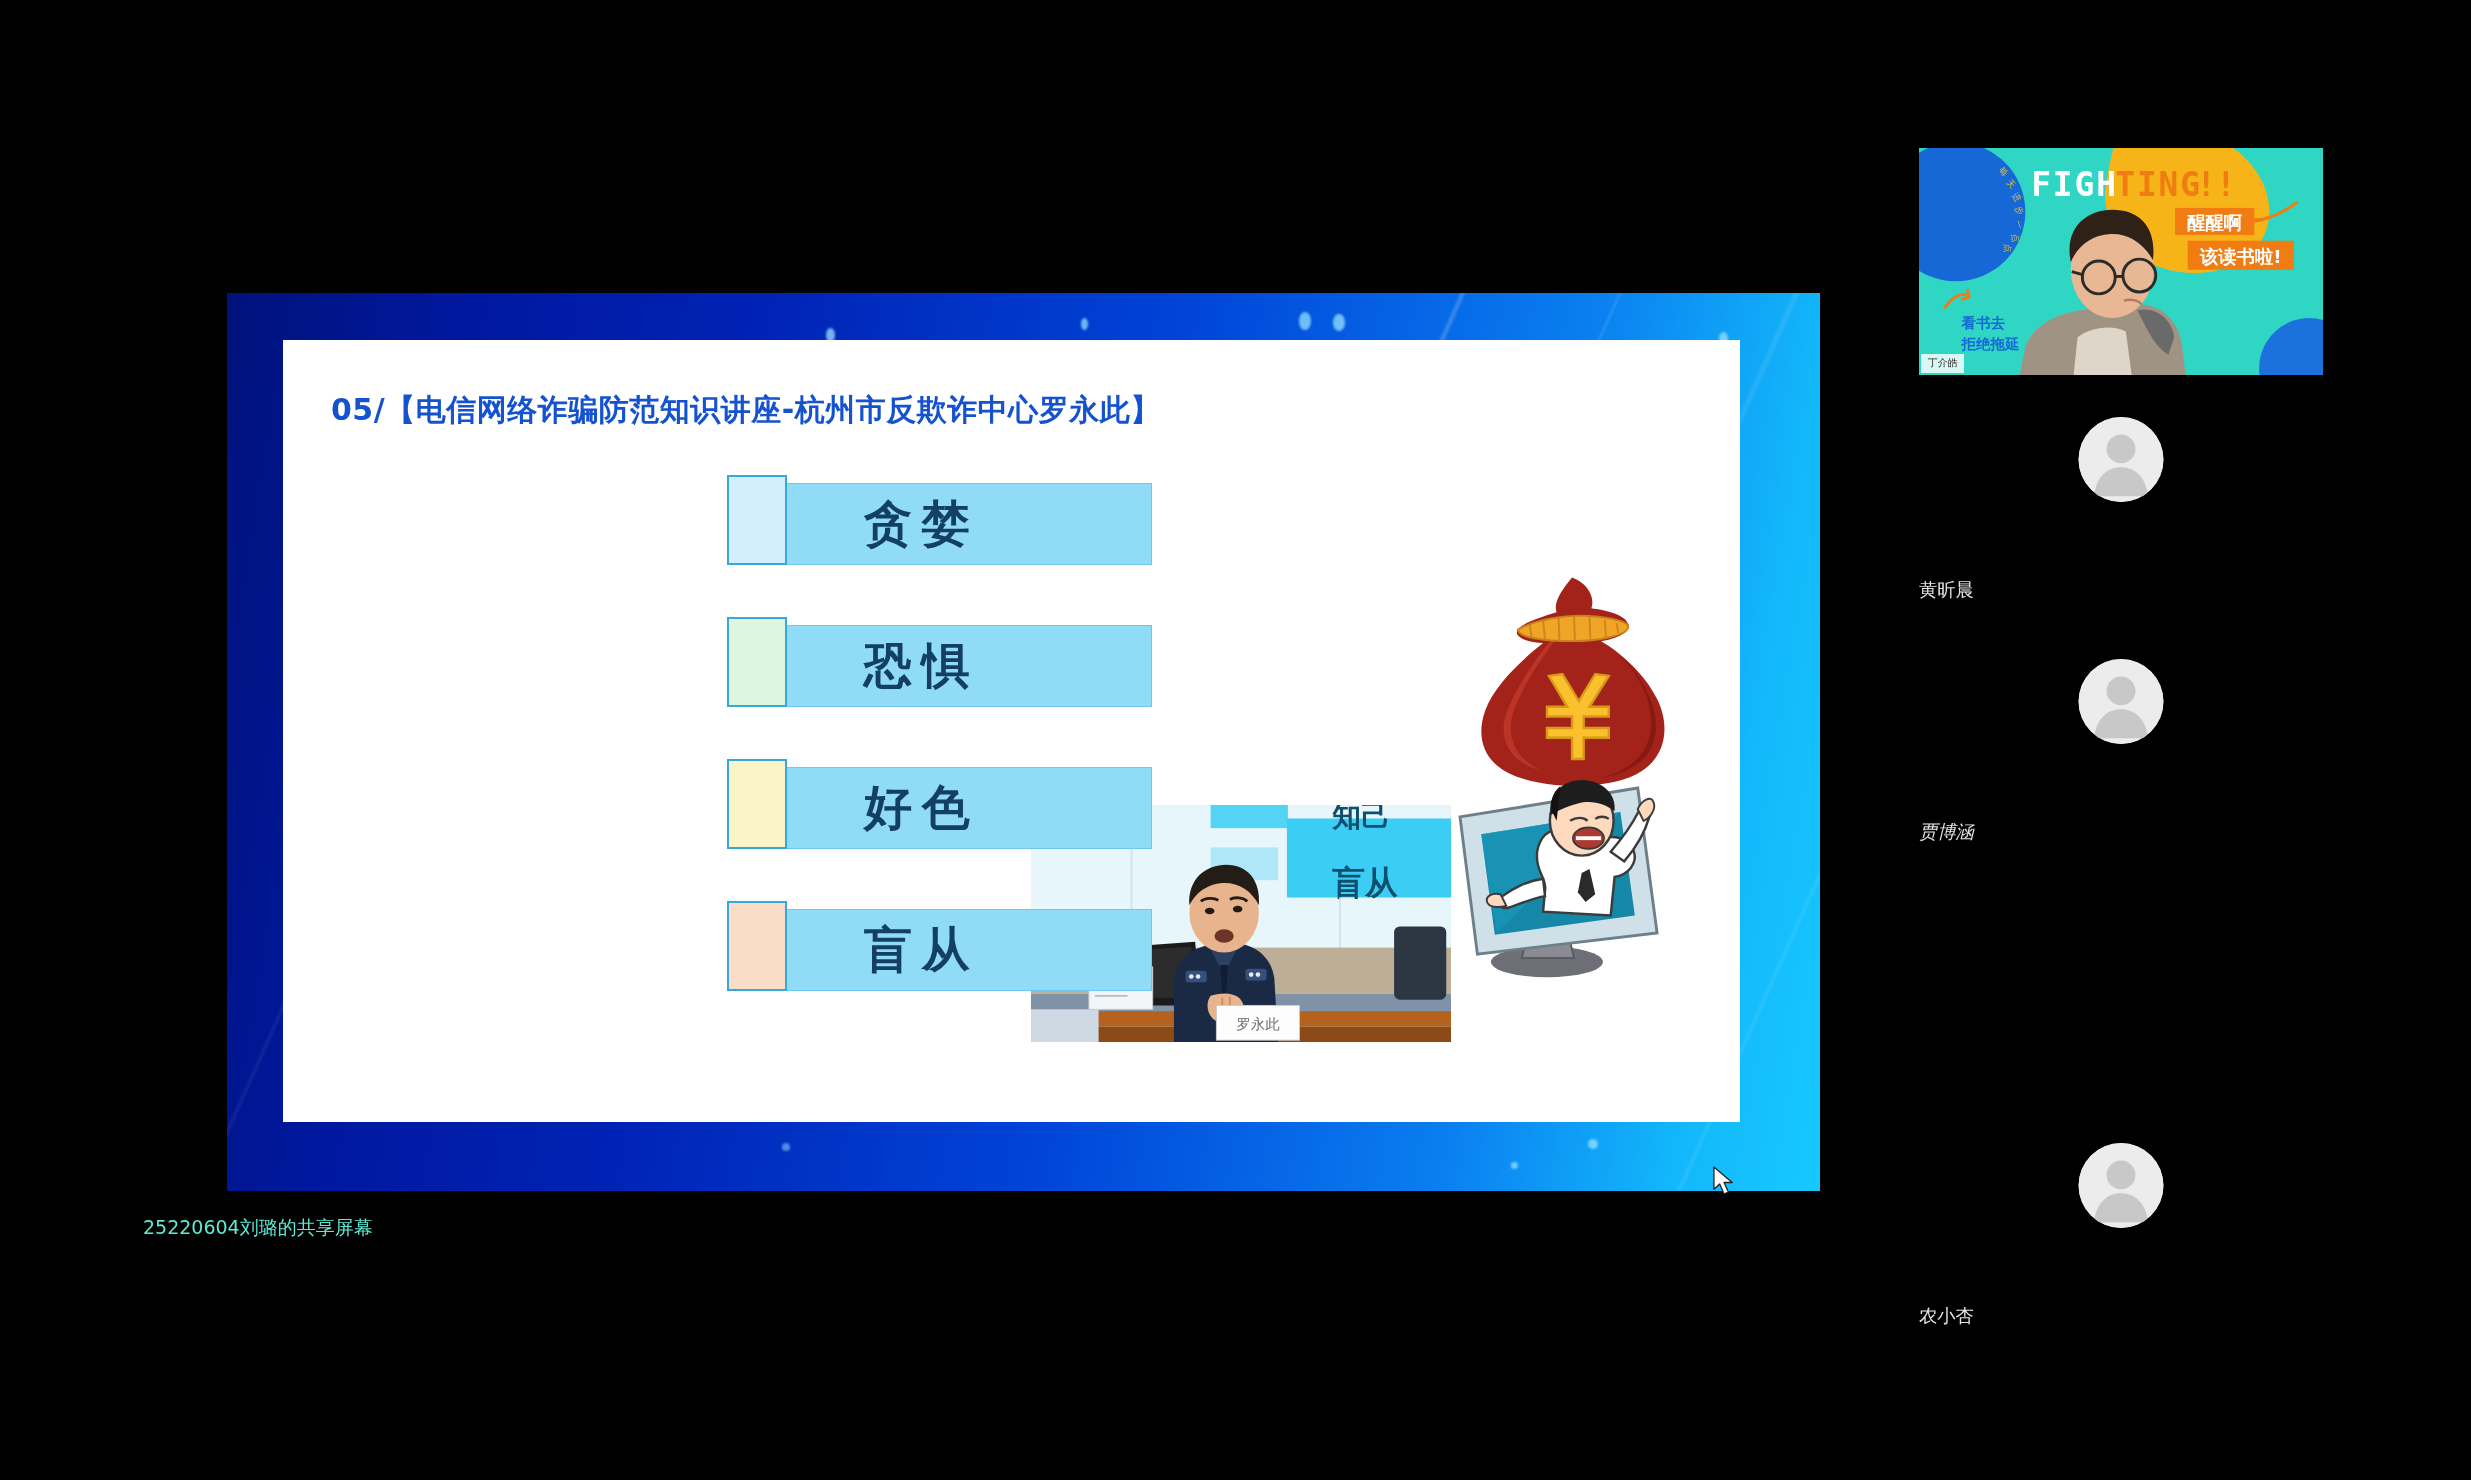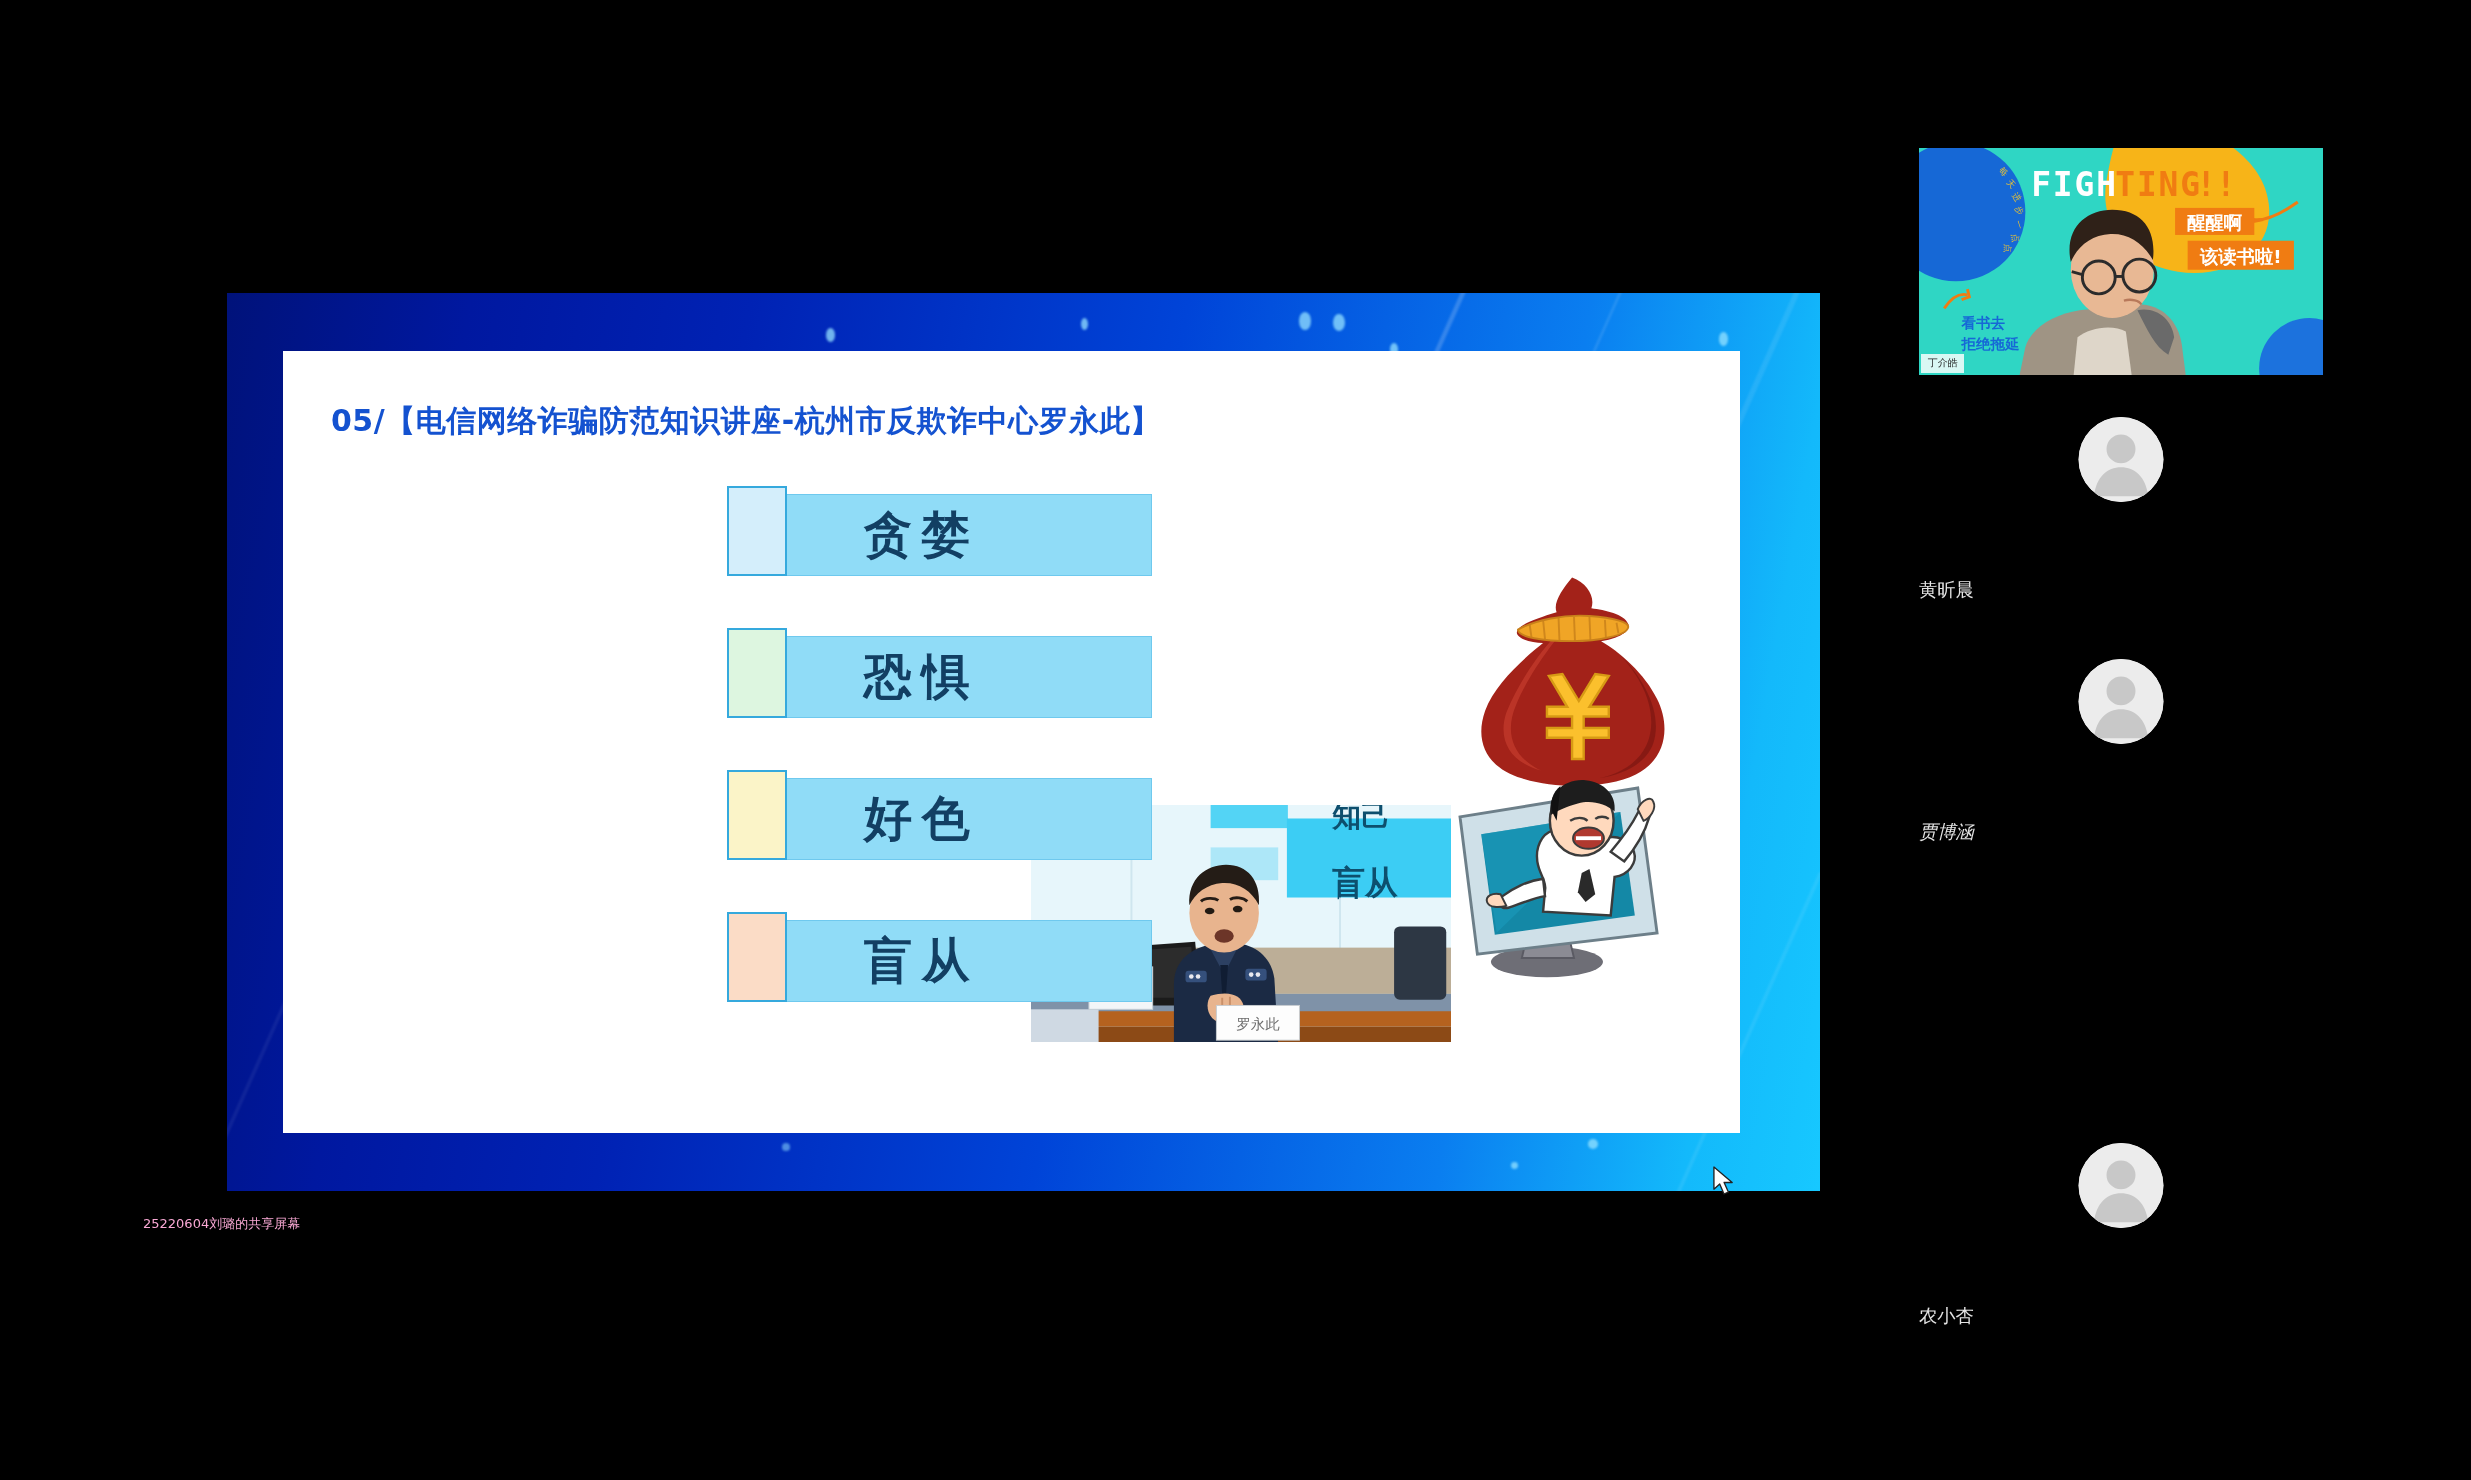--- a/index.html
+++ b/index.html
@@ -17,21 +17,21 @@
 
   #share-frame {
     position:absolute; left:227px; top:293px; width:1593px; height:898px;
     background:linear-gradient(100deg,#00127a 0%,#0018a0 14%,#0022b4 30%,#0044d8 55%,#0a7ef0 78%,#13b9fb 92%,#17c8ff 100%);
     overflow:hidden;
   }
   .streak { position:absolute; background:rgba(255,255,255,.18); transform:skewX(-24deg); filter:blur(1px); }
   .bokeh { position:absolute; border-radius:50%; background:rgba(150,225,255,.75); filter:blur(1.2px); }
 
   #slide-page {
-    position:absolute; left:56px; top:58px; width:1457px; height:782px;
+    position:absolute; left:56px; top:47px; width:1457px; height:782px;
     background:#fff;
   }
 
   #slide-title {
     position:absolute; left:48px; top:50px;
     font-size:30px; font-weight:bold; color:#1452d0;
     letter-spacing:0.5px; white-space:nowrap;
     font-family:"DejaVu Sans","Liberation Sans",sans-serif;
   }
 
@@ -56,21 +56,21 @@
   #illus { position:absolute; left:1429px; top:560px; width:290px; height:454px; }
 
   
   #officer-video {
     position:absolute; left:1030px; top:804px; width:422px; height:239px;
     background:#d9e8ef; overflow:hidden; border:1.9px solid #fff;
   }
 
   #share-label {
     position:absolute; left:143px; top:1215px;
-    color:#f9a8d4; font-size:13px; white-space:nowrap;
+    color:#5eead4; font-size:19px; white-space:nowrap;
     font-family:"DejaVu Sans","Liberation Sans",sans-serif;
   }
 
   #cursor { position:absolute; left:1712px; top:1166px; width:25px; height:31px; }
 
   
   #sidebar { position:absolute; left:1892px; top:0; width:579px; height:1480px; background:#000; }
 
   #self-tile {
     position:absolute; left:27px; top:148px; width:404px; height:227px;

